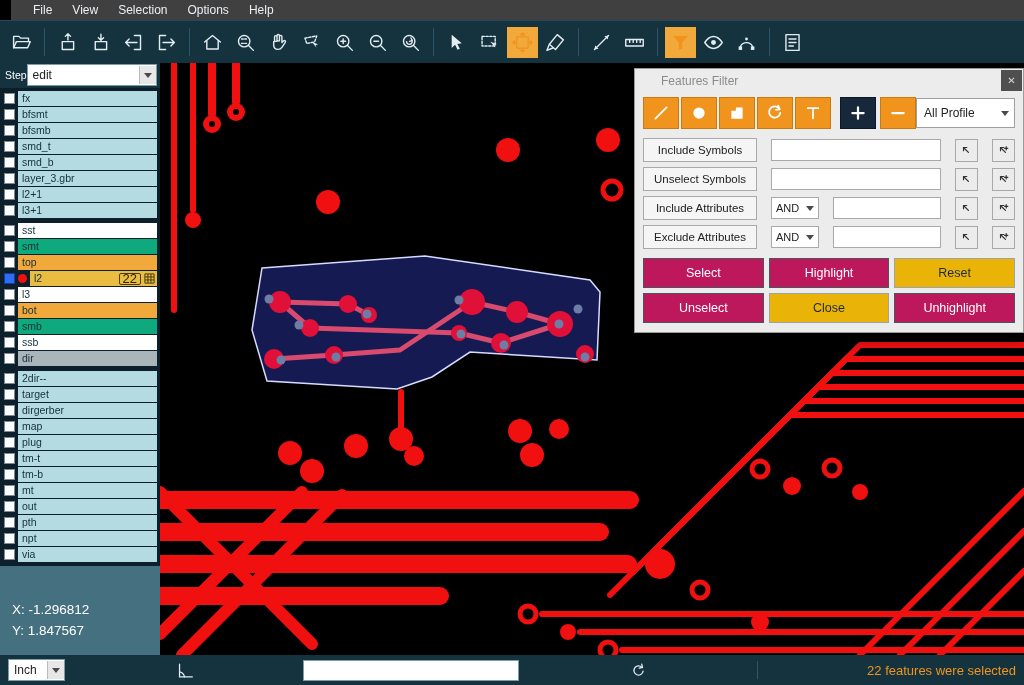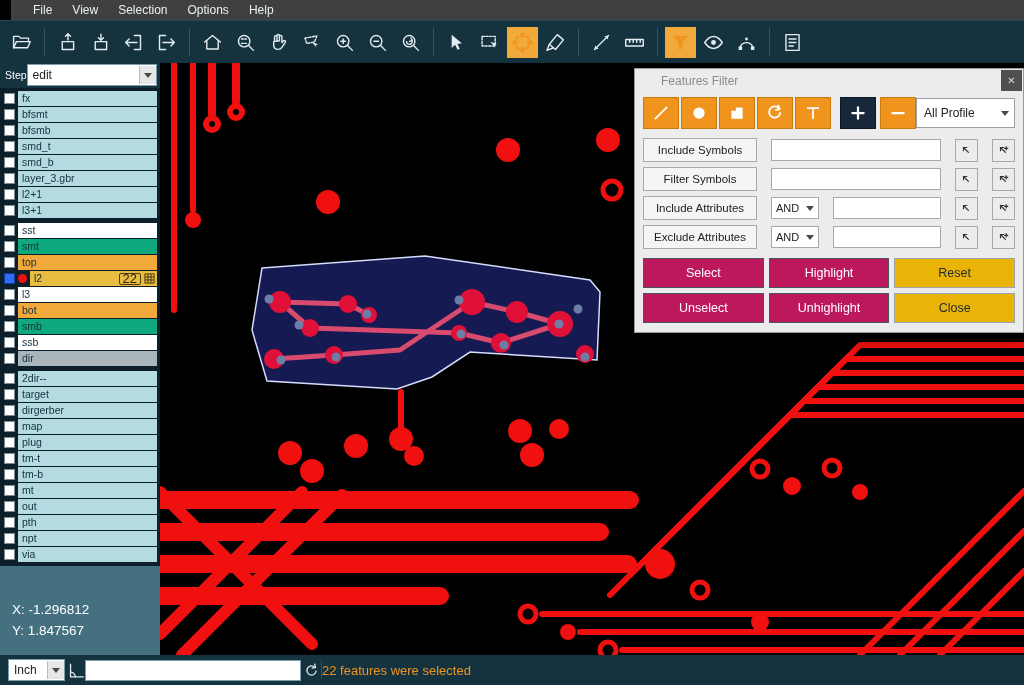--- a/index.html
+++ b/index.html
@@ -65,21 +65,21 @@
   .finput{flex:1;height:20px;background:#fff;border:1px solid #a9a9a9;min-width:20px;font-size:12px;padding:0 3px;}
   .fand{width:48px;height:22px;background:#fff;border:1px solid #a9a9a9;font-size:11px;color:#222;display:flex;align-items:center;justify-content:space-between;padding:0 4px;flex:none;box-sizing:border-box;}
   .fpick{width:21px;height:21px;background:#ececec;border:1px solid #a9a9a9;display:flex;align-items:center;justify-content:center;color:#333;flex:none;}
   .fpick svg{width:13px;height:13px;}
   .btngrid{display:grid;grid-template-columns:1fr 1fr 1fr;gap:5px;margin-top:9px;}
   .abtn{height:28px;font-size:12.5px;display:flex;align-items:center;justify-content:center;border:1px solid #49565f;}
   .abtn.dark{background:#be185d;color:#fff;}
   .abtn.light{background:#eab308;color:#1c2a33;border-color:#9aa4ab;}
 
   
-  .statusbar{position:absolute;left:0;right:0;bottom:0;height:30px;background:#15333f;display:flex;align-items:center;padding:0 8px;gap:0;z-index:6;}
+  .statusbar{position:absolute;left:0;right:0;bottom:0;height:30px;background:#15333f;display:flex;align-items:center;padding:0 8px;gap:0;z-index:6;justify-content:space-between;}
   .unit-select{width:50px;height:20px;background:#fff;border:1px solid #7d9dab;font-size:12px;color:#222;display:flex;align-items:center;justify-content:space-between;padding:0 0 0 5px;}
   .sicon{color:#e3ecf1;width:20px;height:20px;display:flex;align-items:center;justify-content:center;}
   .sicon svg{width:17px;height:17px;}
   .cmd-input{width:208px;height:19px;background:#fff;border:1px solid #7d9dab;font-size:12px;padding:0 3px;}
   .ssep{width:1px;height:18px;background:#2d5468;}
   .status-msg{color:#f0941e;font-size:13px;}
 </style>
 </head>
 <body>
 
@@ -608,21 +608,21 @@
             </div>
           <div class="fpick">
               <svg viewBox="0 0 24 24" fill="none" stroke="currentColor" stroke-width="2.2" stroke-linecap="round">
                 <path d="M15.5 15.5L6.5 6.5M6.5 12.5v-6h6"></path>
                 <path d="M17 5v6M14 8h6"></path>
               </svg>
             </div>
         </div>
 
         <div class="frow">
-          <div class="flabel">Filter Symbols</div>
+          <div class="flabel">Unselect Symbols</div>
           <input class="finput" style="">
           <div class="fpick">
               <svg viewBox="0 0 24 24" fill="none" stroke="currentColor" stroke-width="2.2" stroke-linecap="round">
                 <path d="M15.5 15.5L6.5 6.5M6.5 12.5v-6h6"></path>
               </svg>
             </div>
           <div class="fpick">
               <svg viewBox="0 0 24 24" fill="none" stroke="currentColor" stroke-width="2.2" stroke-linecap="round">
                 <path d="M15.5 15.5L6.5 6.5M6.5 12.5v-6h6"></path>
                 <path d="M17 5v6M14 8h6"></path>
@@ -668,22 +668,22 @@
                 <path d="M17 5v6M14 8h6"></path>
               </svg>
             </div>
         </div>
 
         <div class="btngrid">
           <div class="abtn dark">Select</div>
           <div class="abtn dark">Highlight</div>
           <div class="abtn light">Reset</div>
           <div class="abtn dark">Unselect</div>
+          <div class="abtn light">Close</div>
           <div class="abtn dark">Unhighlight</div>
-          <div class="abtn light">Close</div>
         </div>
       </div>
     </div>
   </div>
 
   <div class="statusbar">
     <div class="unit-select">
       <span>Inch</span>
       <span class="combo-btn" style="height:18px;">
           <span class="chev"></span>

